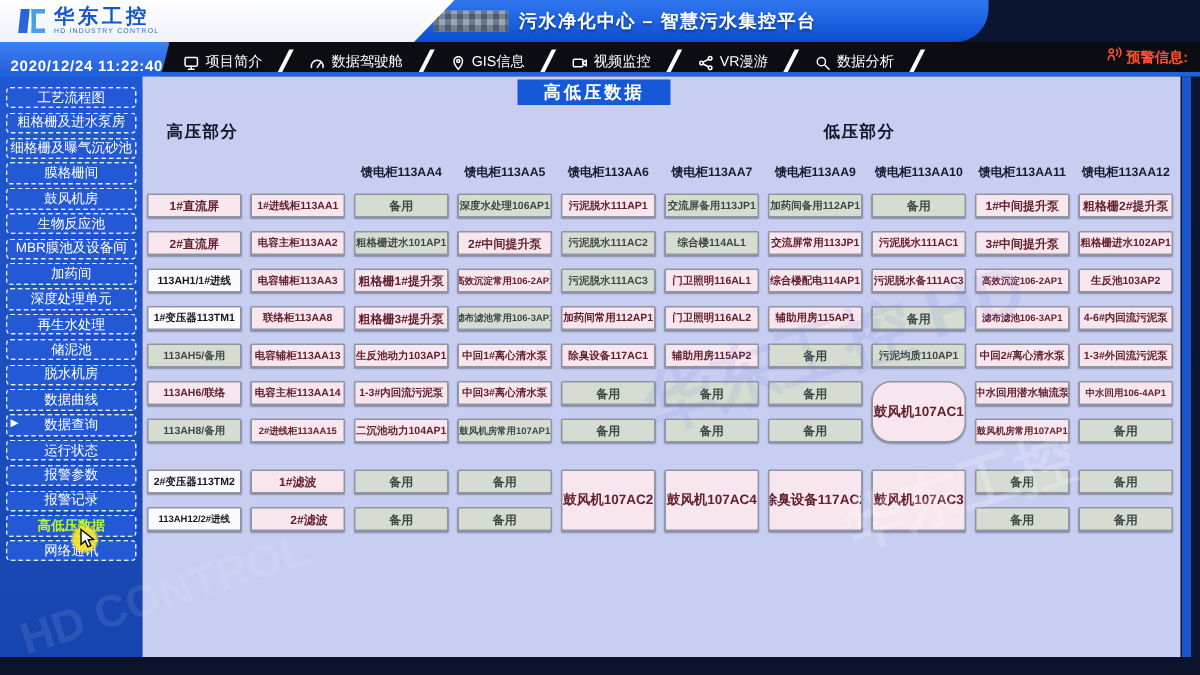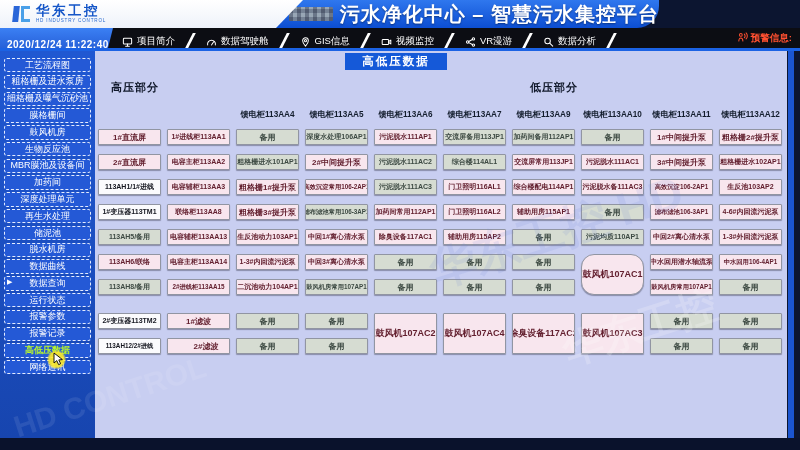--- a/index.html
+++ b/index.html
@@ -8,21 +8,21 @@
 
   
   .top-header{position:absolute;left:0;top:0;width:800px;height:28px;background:#0c1530;}
   .ribbon{position:absolute;left:255px;top:0;width:404px;height:28px;
     background:linear-gradient(180deg,#2f77ee,#0c4ed2);border-radius:0 0 22px 4px;
     display:flex;align-items:center;padding-left:34px;gap:7px;}
   .mask-block{width:50px;height:14px;background:
     repeating-linear-gradient(0deg,#8e98a8 0 4px,#b8c2cc 4px 8px),
     repeating-linear-gradient(90deg,rgba(120,130,150,.8) 0 4px,rgba(200,210,220,.8) 4px 8px);
     background-blend-mode:multiply;border-radius:1px;}
-  .app-title{color:#fff;font-size:20px;font-weight:bold;letter-spacing:1px;white-space:nowrap;text-shadow:0 1px 2px rgba(0,0,0,.4);text-align:center;}
+  .app-title{color:#fff;font-size:12px;font-weight:bold;letter-spacing:1px;white-space:nowrap;text-shadow:0 1px 2px rgba(0,0,0,.4);text-align:center;}
   .logo-block{position:absolute;left:0;top:0;width:303px;height:28px;
     background:linear-gradient(180deg,#ffffff,#eef2fa);
     clip-path:polygon(0 0,303px 0,276px 28px,0 28px);
     display:flex;align-items:center;padding-left:13px;gap:6px;}
   .logo-mark{display:flex;gap:2px;align-items:center;height:17px;}
   .logo-mark .b1{width:6px;height:16px;background:#2a66d8;transform:skewX(-6deg);}
   .logo-mark .b2{width:9px;height:16px;border:3px solid #4aa0e8;border-right:none;}
   .logo-text-wrap{display:flex;flex-direction:column;line-height:1;}
   .logo-cn{color:#1556c8;font-size:13.5px;font-weight:bold;letter-spacing:2.5px;}
   .logo-en{color:#2a6ad0;font-size:4.6px;letter-spacing:.8px;margin-top:2px;}
@@ -52,21 +52,21 @@
   .side-btn.active{color:#b9f72c;font-weight:bold;}
   .side-btn .play{position:absolute;left:2px;top:1px;color:#fff;font-size:7px;}
 
   
   .main{position:absolute;left:95px;top:51px;width:692px;height:387px;background:#c8cef1;}
   .right-strip{position:absolute;left:788px;top:51px;width:6px;height:387px;background:#1b55d0;}
   .bottom-bar{position:absolute;left:0;top:438px;width:800px;height:12px;background:#0a122c;}
   .page-title{position:absolute;left:250px;top:2px;width:102px;height:17px;background:#1559d8;
     color:#fff;font-size:11.5px;font-weight:bold;display:flex;align-items:center;justify-content:center;letter-spacing:2px;}
   .section-label{position:absolute;font-size:11px;font-weight:bold;color:#10182a;letter-spacing:1px;}
-  #sec-high{left:16px;top:29px;} #sec-low{left:435px;top:29px;}
+  #sec-high{left:16px;top:29px;} #sec-low{left:454px;top:29px;}
 
   .hv-grid{position:absolute;left:3px;top:56px;display:grid;
     grid-template-columns:repeat(10,63px);column-gap:6px;
     grid-template-rows:13px repeat(7,16px) 0px 16px 16px;row-gap:9px;}
   .col-header{grid-row:1;display:flex;align-items:flex-end;justify-content:center;
     font-size:8.2px;font-weight:bold;color:#141e2e;white-space:nowrap;overflow:visible;}
   .cell{border:1px solid #9195a2;border-radius:1px;box-shadow:0 1px 1px rgba(20,20,40,.35);
     display:flex;align-items:center;justify-content:center;white-space:nowrap;overflow:hidden;
     font-weight:bold;cursor:pointer;}
   .cell.p{background:#f8e6ee;color:#63202f;}

